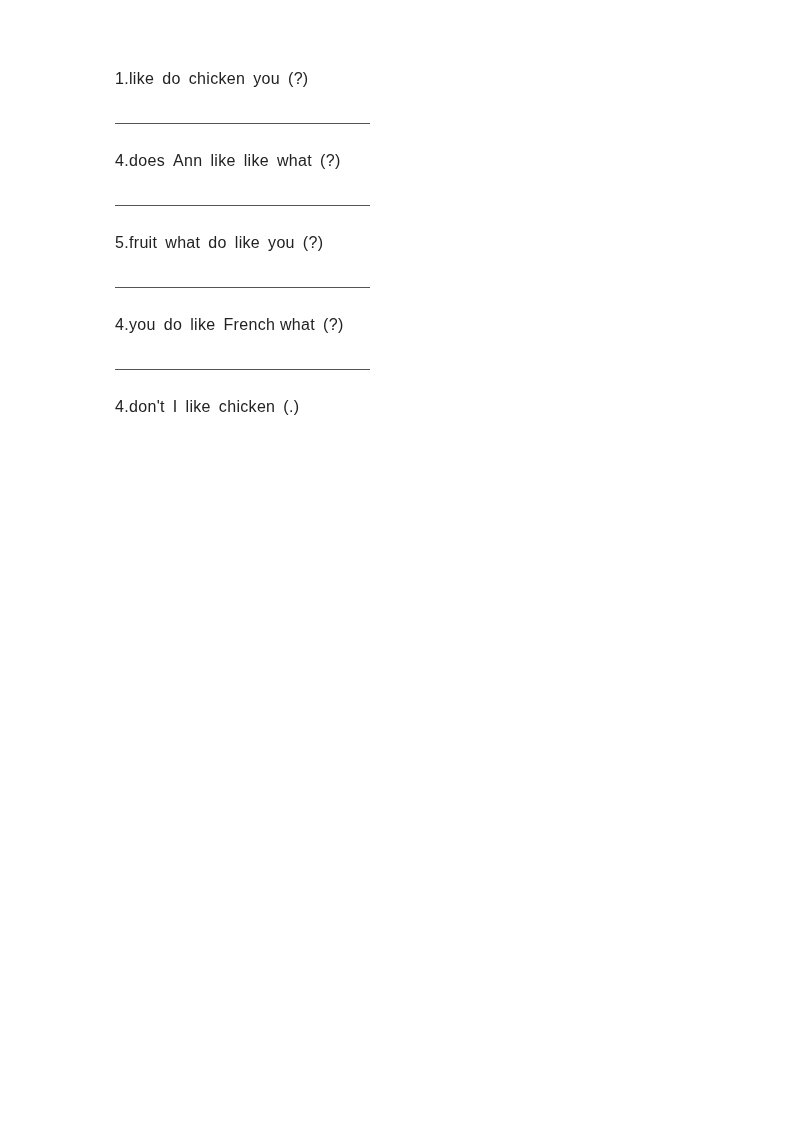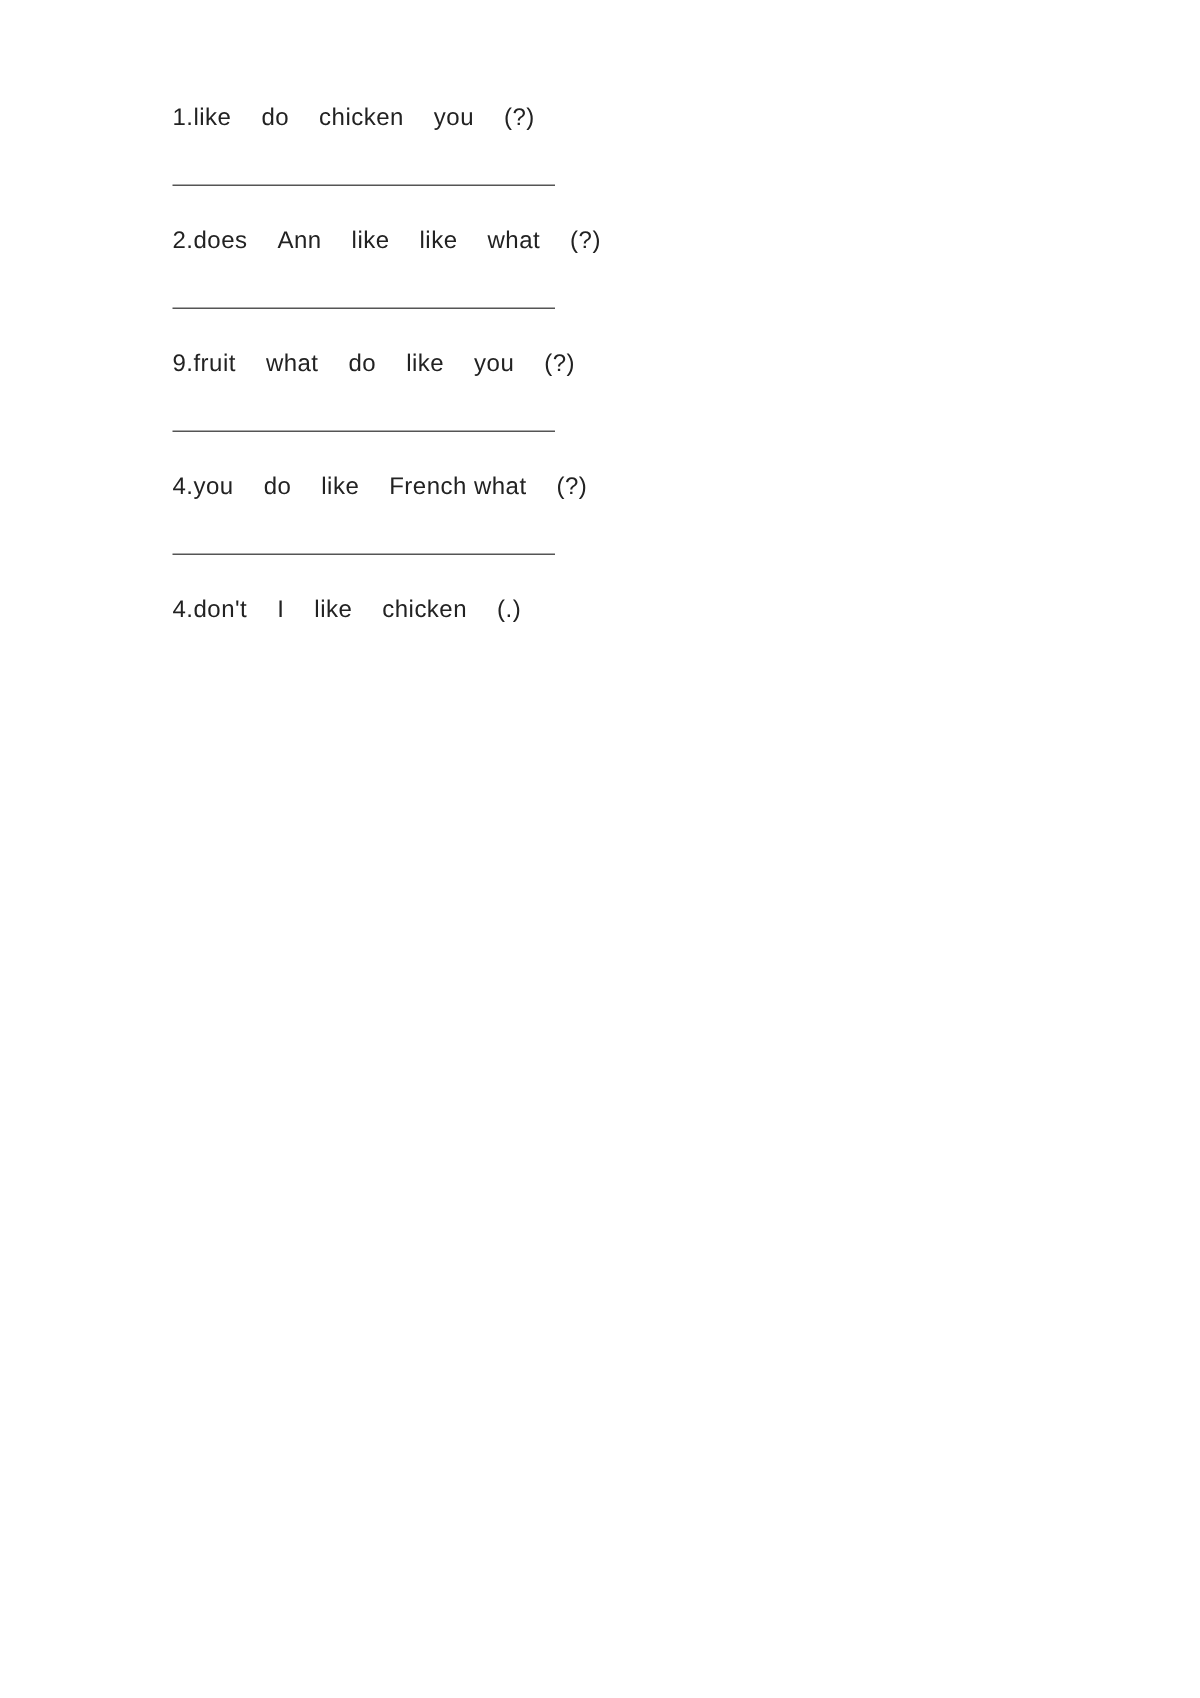--- a/index.html
+++ b/index.html
@@ -22,21 +22,21 @@
     }
 
     .question-block {
       margin-bottom: 8px;
     }
 
     .scrambled-words {
       display: flex;
       flex-direction: row;
       align-items: baseline;
-      gap: 20px;
+      gap: 8px;
       margin-bottom: 18px;
       font-size: 16px;
       letter-spacing: 0.02em;
     }
 
     .word {
       display: inline-block;
     }
 
     .answer-line {
@@ -57,32 +57,32 @@
         <span class="word">1.like</span>
         <span class="word">do</span>
         <span class="word">chicken</span>
         <span class="word">you</span>
         <span class="word">(?)</span>
       </div>
       <div class="answer-line"></div>
     </div>
     <div class="question-block">
       <div class="scrambled-words">
-        <span class="word">2.does</span>
+        <span class="word">4.does</span>
         <span class="word">Ann</span>
         <span class="word">like</span>
         <span class="word">like</span>
         <span class="word">what</span>
         <span class="word">(?)</span>
       </div>
       <div class="answer-line"></div>
     </div>
     <div class="question-block">
       <div class="scrambled-words">
-        <span class="word">9.fruit</span>
+        <span class="word">5.fruit</span>
         <span class="word">what</span>
         <span class="word">do</span>
         <span class="word">like</span>
         <span class="word">you</span>
         <span class="word">(?)</span>
       </div>
       <div class="answer-line"></div>
     </div>
     <div class="question-block">
       <div class="scrambled-words">

